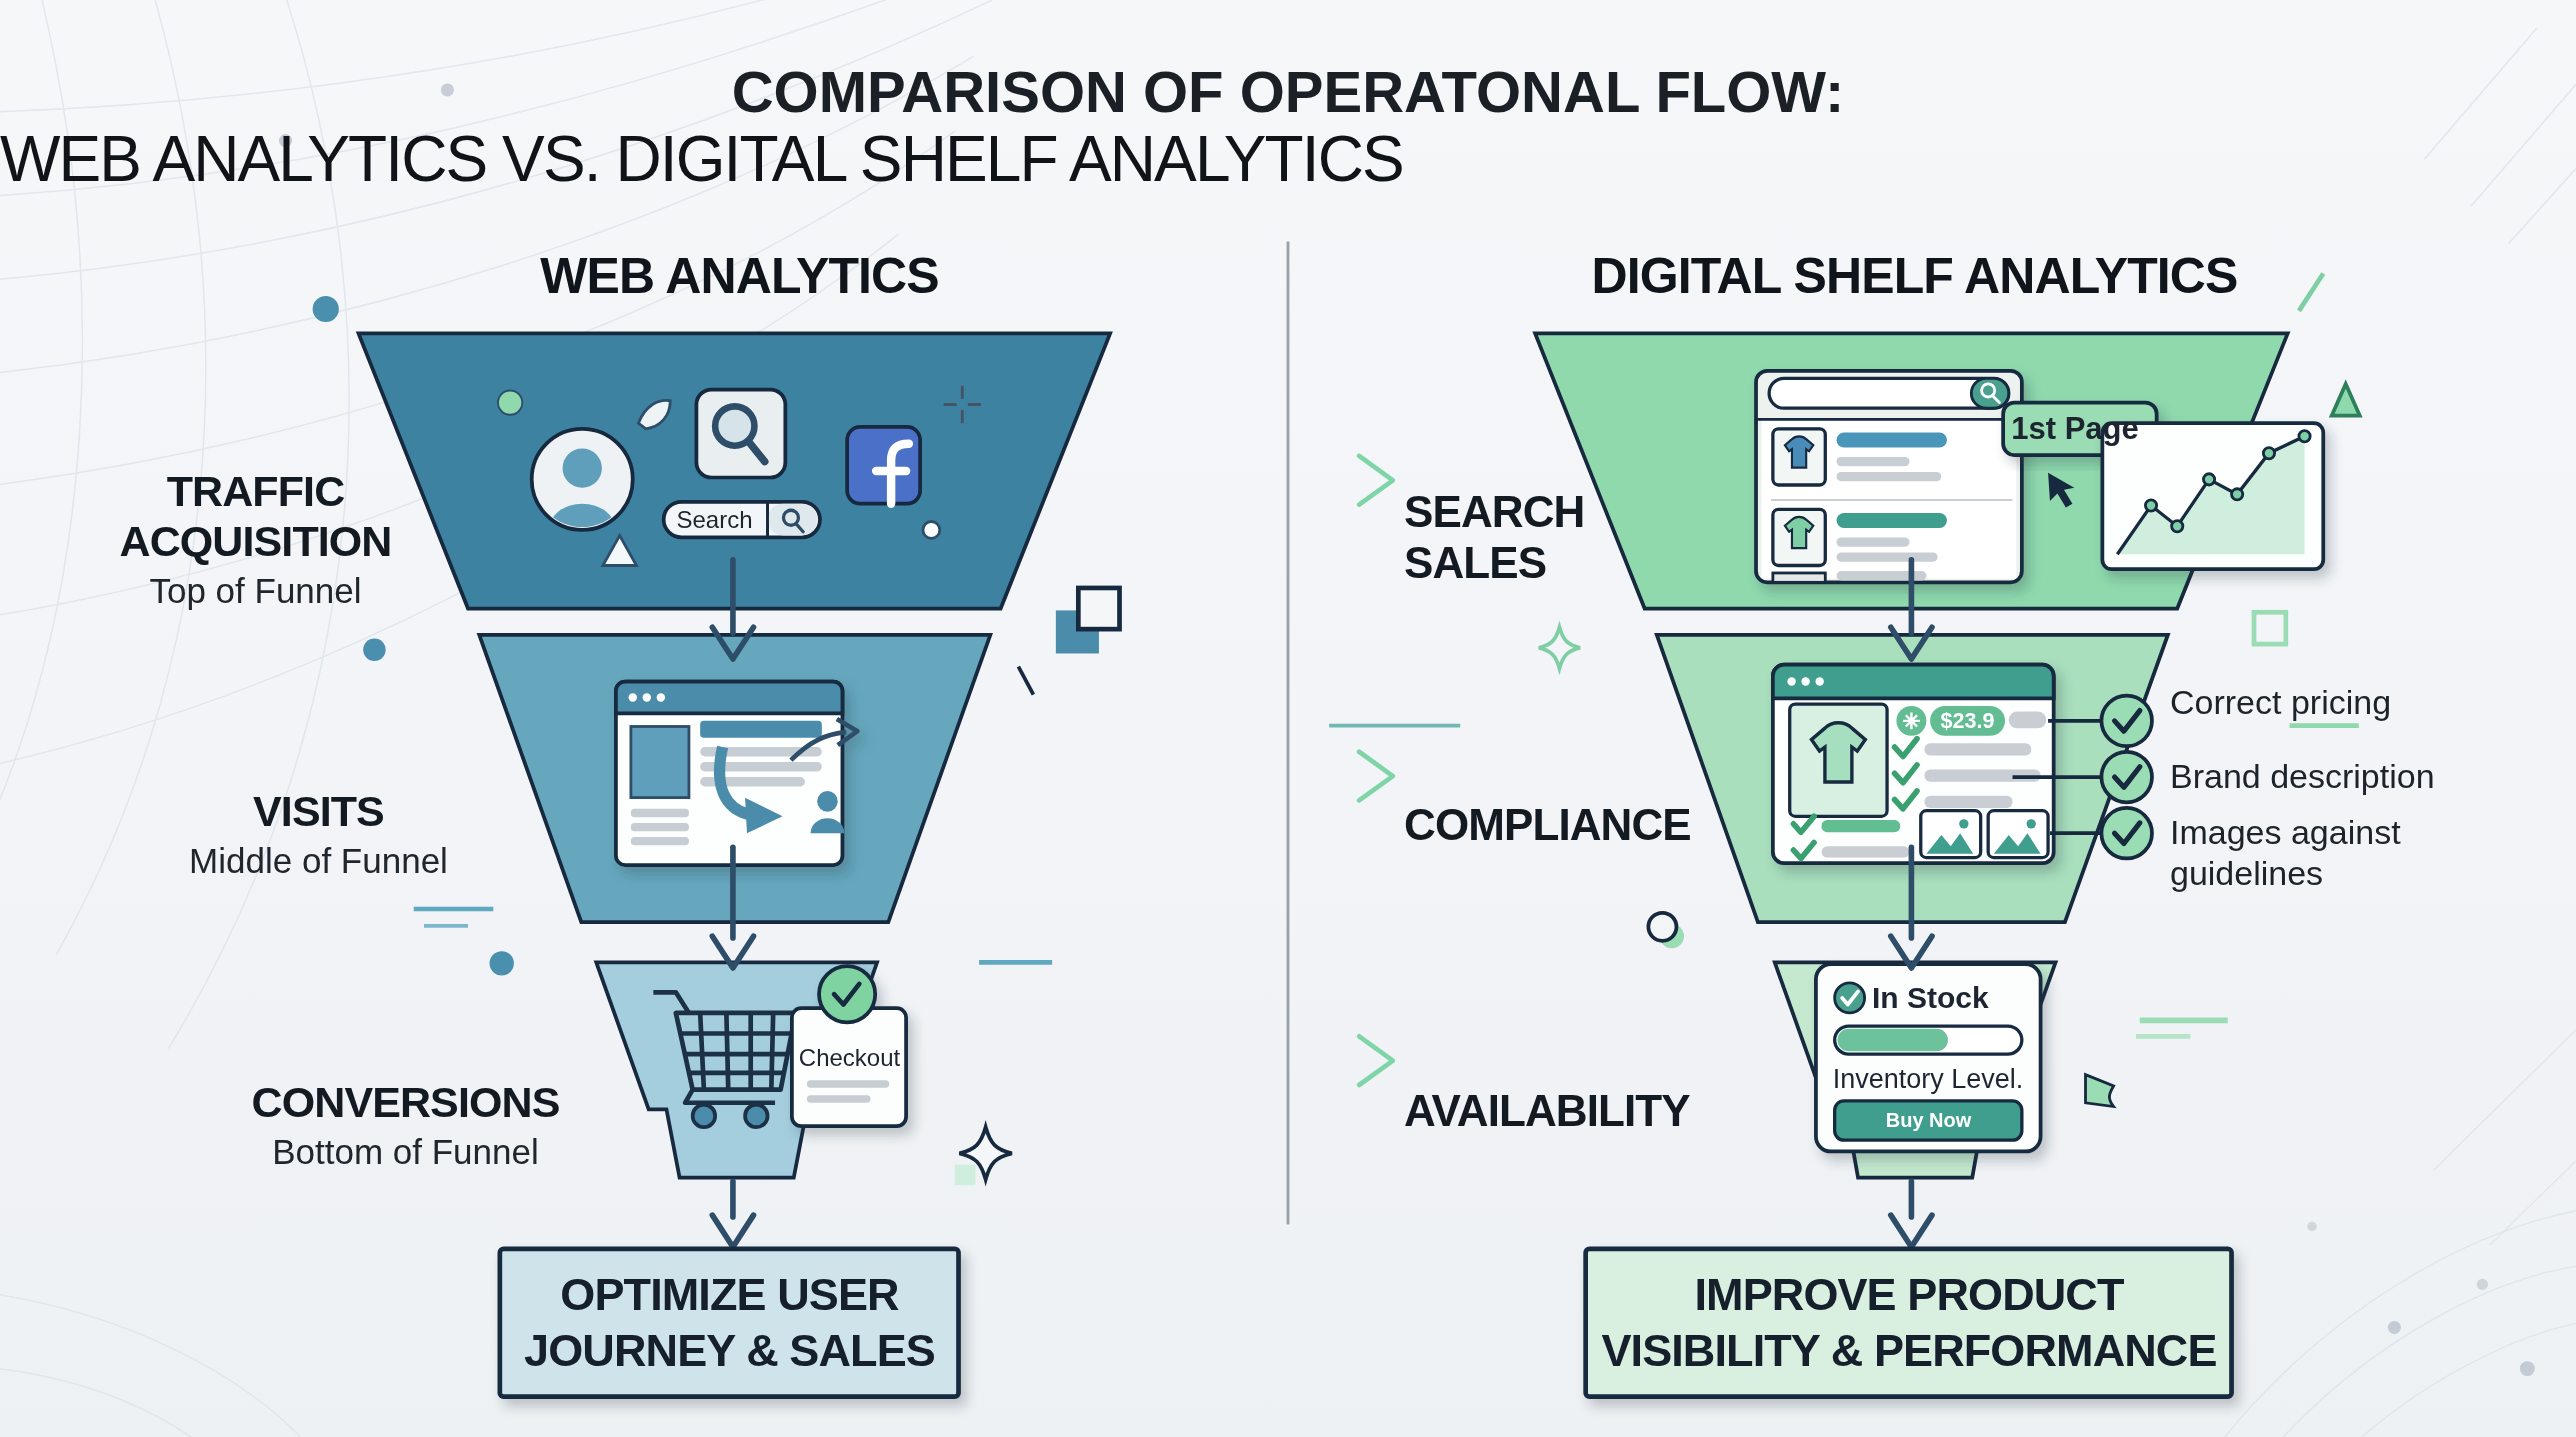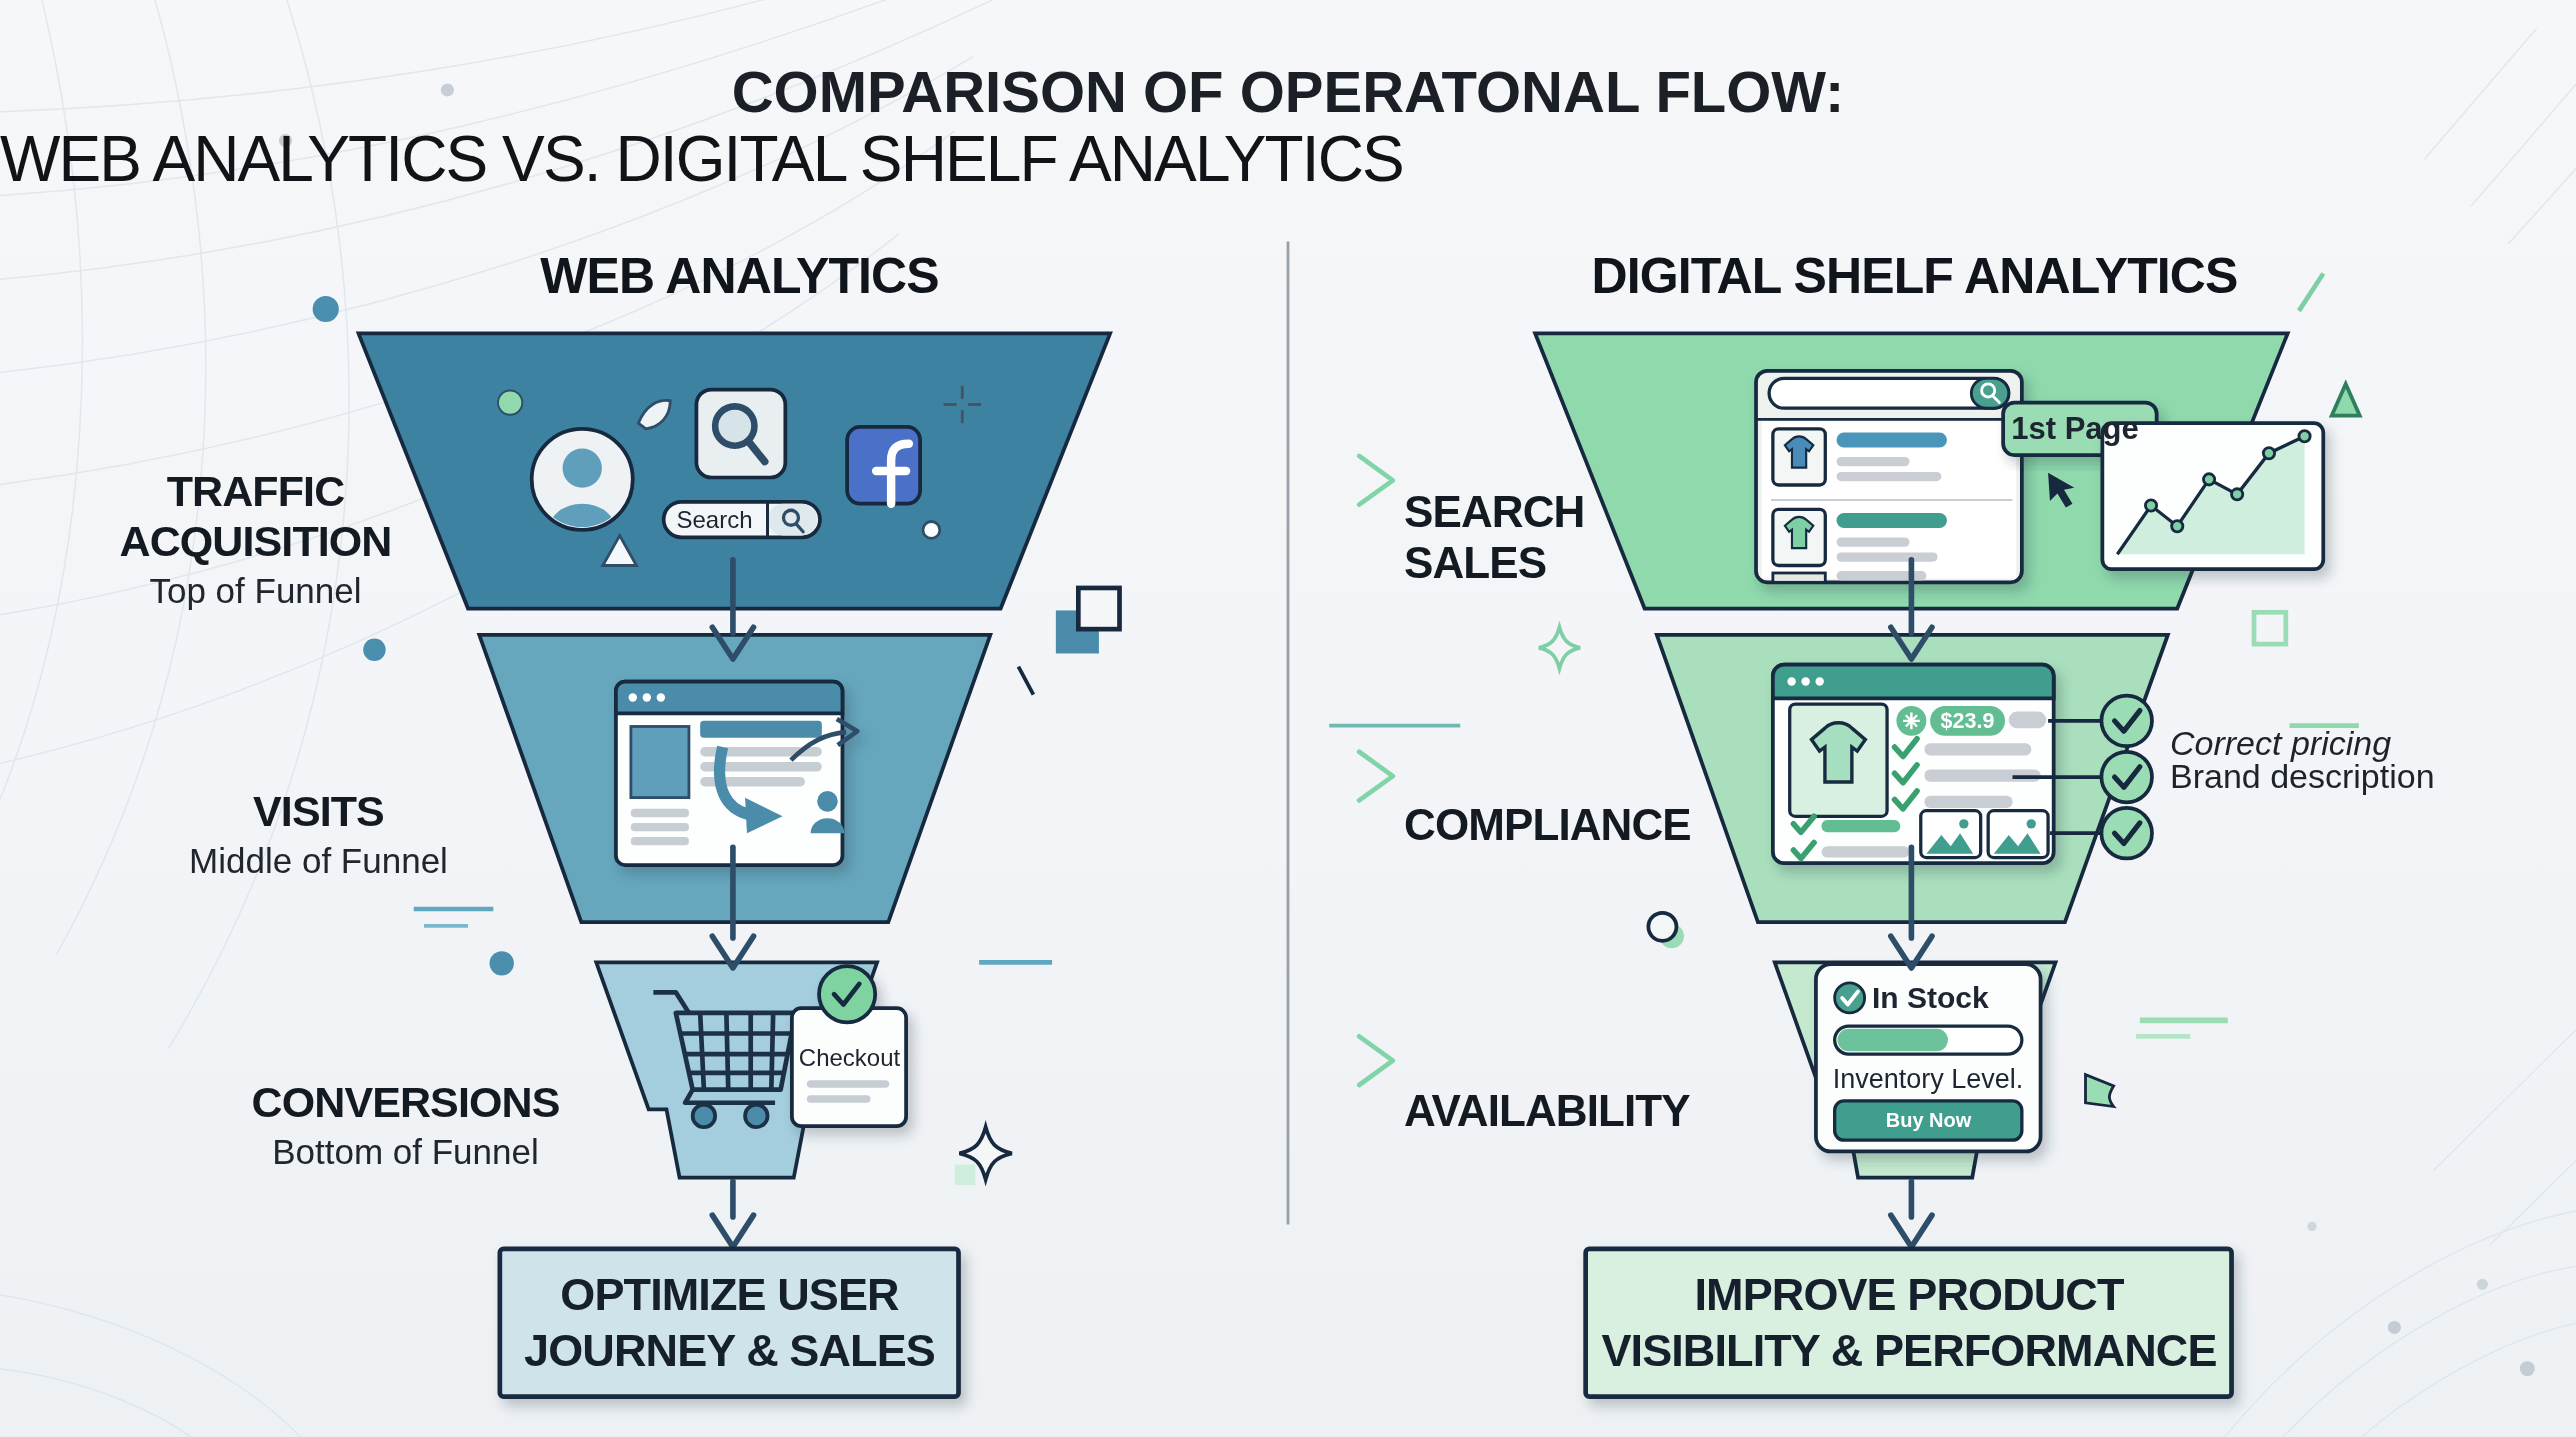--- a/index.html
+++ b/index.html
@@ -363,22 +363,26 @@
   <div class="sl-bold">SEARCH</div>
   <div class="sl-bold">SALES</div>
 </div>
 <div class="abs stage-label r-label" style="left:1404px;top:751px;width:393px;">
   <div class="sl-bold">COMPLIANCE</div>
 </div>
 <div class="abs stage-label r-label" style="left:1404px;top:1037px;width:393px;">
   <div class="sl-bold">AVAILABILITY</div>
 </div>
 
-<div class="abs chk-label" style="left:2170px;top:723px;width:393px;font-style:italic;">Correct pricing</div>
+<div class="abs chk-label" style="left:2170px;top:682px;width:393px;">Correct pricing</div>
 <div class="abs chk-label" style="left:2170px;top:756px;width:393px;">Brand description</div>
+<div class="abs chk-label" style="left:2170px;top:812px;width:393px;">
+  <div>Images against</div>
+  <div>guidelines</div>
+</div>
 
 <div class="abs ctr mini" style="left:666px;top:504px;width:97px;height:32px;font-size:24px;">Search</div>
 <div class="abs ctr mini" style="left:796px;top:1041px;width:107px;height:34px;font-size:24px;">Checkout</div>
 <div class="abs ctr mini" style="left:1998px;top:404px;width:154px;height:49px;font-size:31px;font-weight:600;">1st Page</div>
 <div class="abs ctr wtxt" style="left:1930px;top:706px;width:75px;height:30px;font-size:21.5px;font-weight:700;text-align:right;">$23.9</div>
 <div class="abs mini" style="left:1872px;top:981px;font-size:30px;font-weight:700;">In Stock</div>
 <div class="abs ctr mini" style="left:1825px;top:1063px;width:206px;height:32px;font-size:27px;">Inventory Level.</div>
 <div class="abs ctr wtxt" style="left:1835px;top:1101px;width:187px;height:39px;font-size:20px;font-weight:700;">Buy Now</div>
 
 <div class="abs ctr outcome-box" style="left:500px;top:1249px;width:459px;height:148px;">

